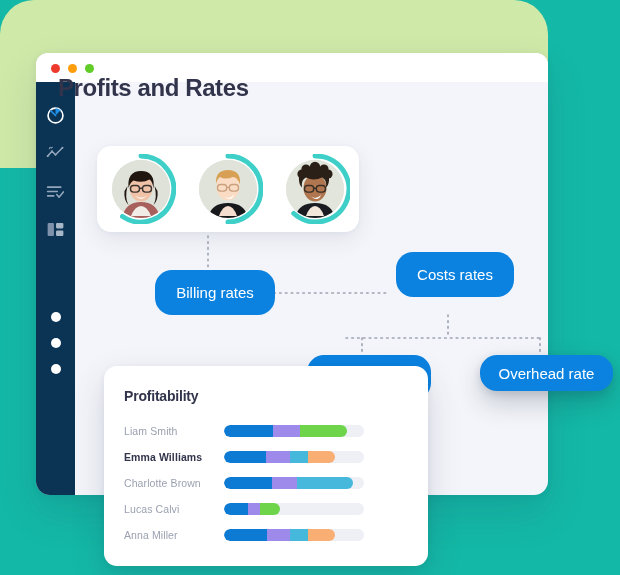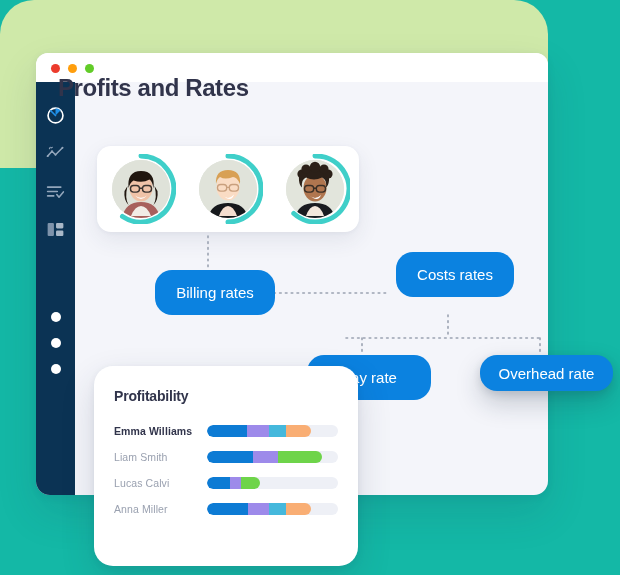--- a/index.html
+++ b/index.html
@@ -94,23 +94,23 @@
   #node-overhead {
     left:473px; top:355px; width:133px; height:36px;
     box-shadow: 0 12px 26px rgba(25,40,65,0.22), 0 3px 9px rgba(25,40,65,0.14);
   }
 
   
   .connectors { position:absolute; left:0; top:0; width:620px; height:575px; pointer-events:none; }
 
   
   .profit-card {
-    position:absolute; left:94px; top:366px;
-    width: 264px; height: 200px;
-    background:#ffffff; border-radius: 19px;
+    position:absolute; left:104px; top:366px;
+    width: 324px; height: 200px;
+    background:#ffffff; border-radius: 13px;
     box-shadow: 0 14px 34px rgba(35,52,82,0.16), 0 2px 7px rgba(35,52,82,0.07);
     padding: 22px 20px 0 20px;
   }
   .profit-title {
     font-size: 14px; font-weight: bold; color: #31344b; letter-spacing: -0.2px;
     margin-bottom: 14px;
   }
   .prow { display:flex; align-items:center; height: 26px; }
   .pname {
     width: 100px; font-size: 10.5px; color:#9aa1b0; letter-spacing: 0.1px;
@@ -278,34 +278,42 @@
 
   <div class="node" id="node-billing">Billing rates</div>
   <div class="node" id="node-costs">Costs rates</div>
   <div class="node" id="node-pay">Pay rate</div>
   <div class="node" id="node-overhead">Overhead rate</div>
 
   <div class="profit-card">
     <div class="profit-title">Profitability</div>
     <div id="profit-rows">
         <div class="prow">
+          <div class="pname">Liam  Smith</div>
+          <div class="ptrack" style="background: rgb(238, 240, 246);">
+            <div class="pseg" style="width: 35%; background: rgb(13, 123, 212); border-radius: 6px 0px 0px 6px;"></div>
+            <div class="pseg" style="width: 19%; background: rgb(157, 138, 234);"></div>
+            <div class="pseg" style="width: 34%; background: rgb(110, 212, 74); border-radius: 0px 6px 6px 0px;"></div>
+          </div>
+        </div>
+        <div class="prow">
           <div class="pname strong">Emma Williams</div>
           <div class="ptrack" style="background: rgb(238, 240, 246);">
             <div class="pseg" style="width: 30%; background: rgb(13, 123, 212); border-radius: 6px 0px 0px 6px;"></div>
             <div class="pseg" style="width: 17%; background: rgb(157, 138, 234);"></div>
             <div class="pseg" style="width: 13%; background: rgb(69, 184, 220);"></div>
             <div class="pseg" style="width: 19%; background: rgb(249, 174, 116); border-radius: 0px 6px 6px 0px;"></div>
           </div>
         </div>
         <div class="prow">
-          <div class="pname">Liam  Smith</div>
-          <div class="ptrack" style="background: rgb(238, 240, 246);">
-            <div class="pseg" style="width: 35%; background: rgb(13, 123, 212); border-radius: 6px 0px 0px 6px;"></div>
-            <div class="pseg" style="width: 19%; background: rgb(157, 138, 234);"></div>
-            <div class="pseg" style="width: 34%; background: rgb(110, 212, 74); border-radius: 0px 6px 6px 0px;"></div>
+          <div class="pname">Charlotte  Brown</div>
+          <div class="ptrack" style="background: rgb(238, 240, 246);">
+            <div class="pseg" style="width: 34%; background: rgb(13, 123, 212); border-radius: 6px 0px 0px 6px;"></div>
+            <div class="pseg" style="width: 18%; background: rgb(157, 138, 234);"></div>
+            <div class="pseg" style="width: 40%; background: rgb(69, 184, 220); border-radius: 0px 6px 6px 0px;"></div>
           </div>
         </div>
         <div class="prow">
           <div class="pname">Lucas Calvi</div>
           <div class="ptrack" style="background: rgb(238, 240, 246);">
             <div class="pseg" style="width: 17%; background: rgb(13, 123, 212); border-radius: 6px 0px 0px 6px;"></div>
             <div class="pseg" style="width: 9%; background: rgb(157, 138, 234);"></div>
             <div class="pseg" style="width: 14%; background: rgb(110, 212, 74); border-radius: 0px 6px 6px 0px;"></div>
           </div>
         </div>

